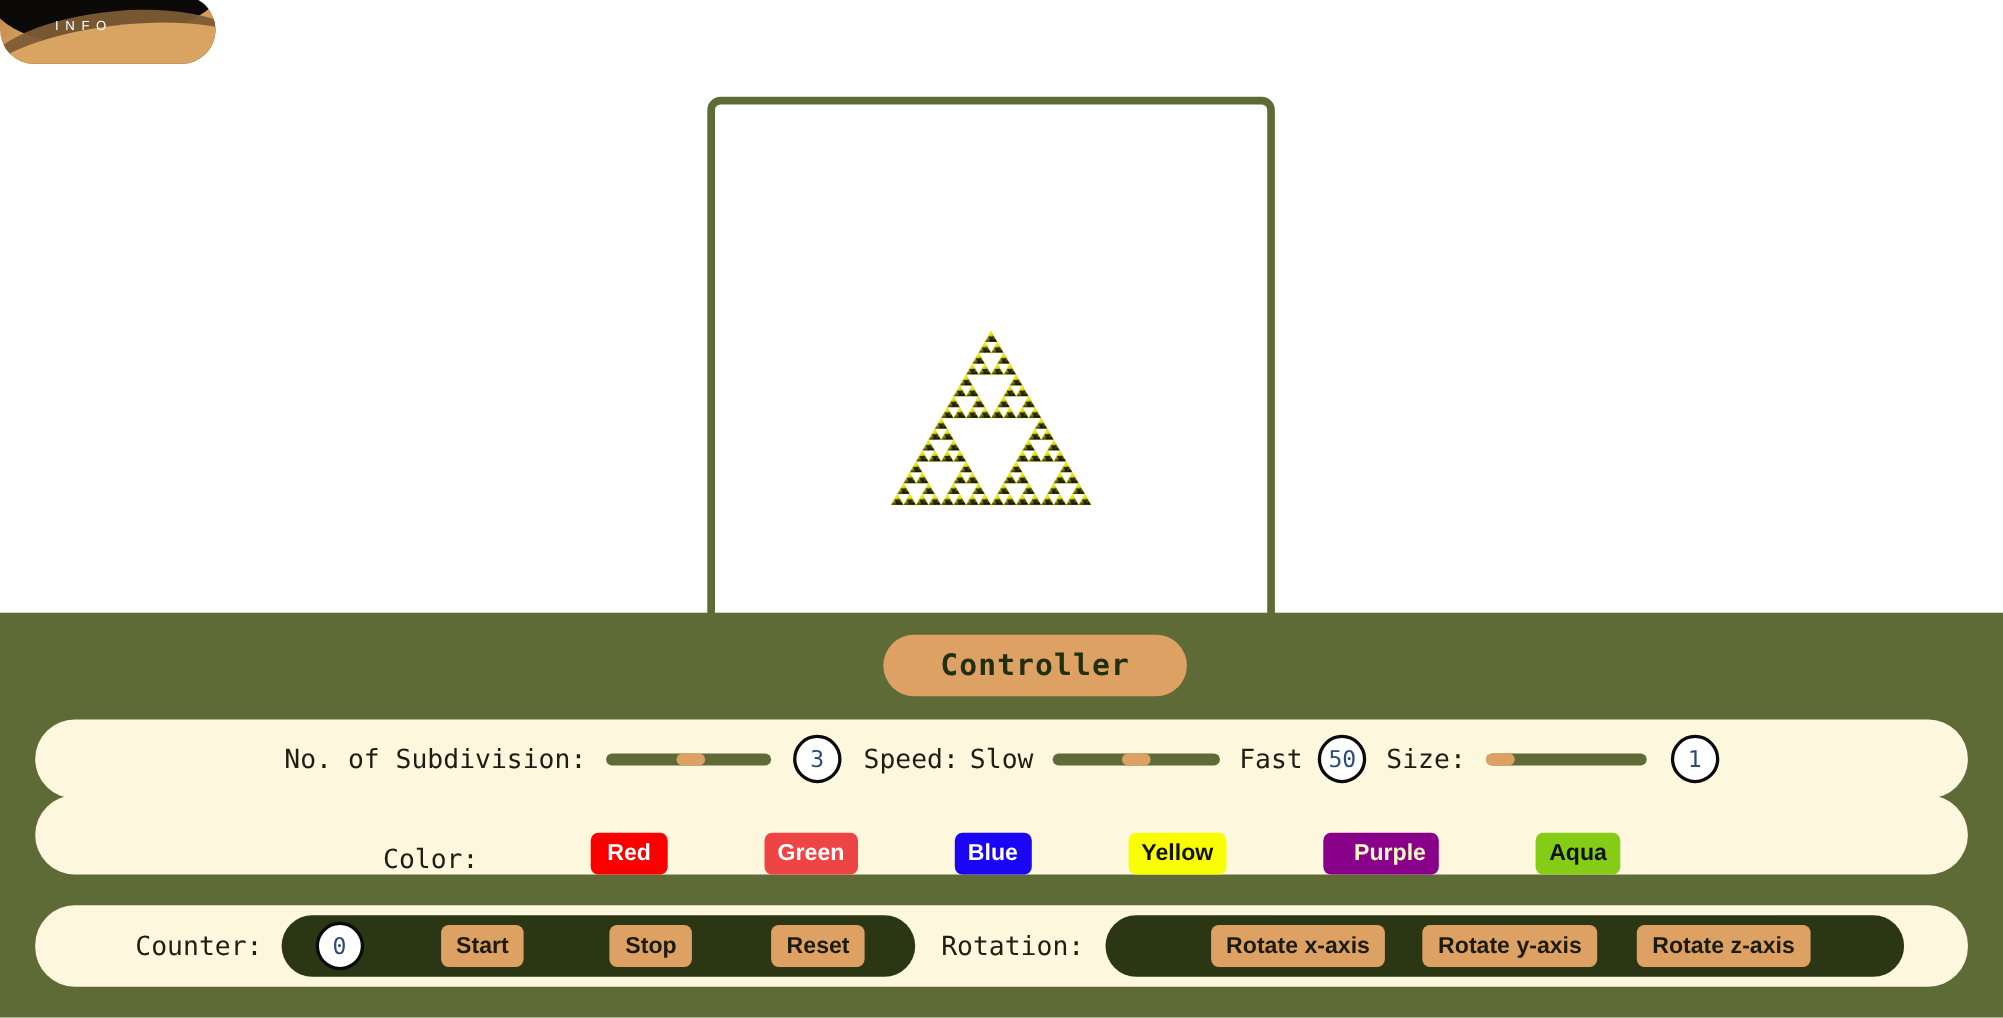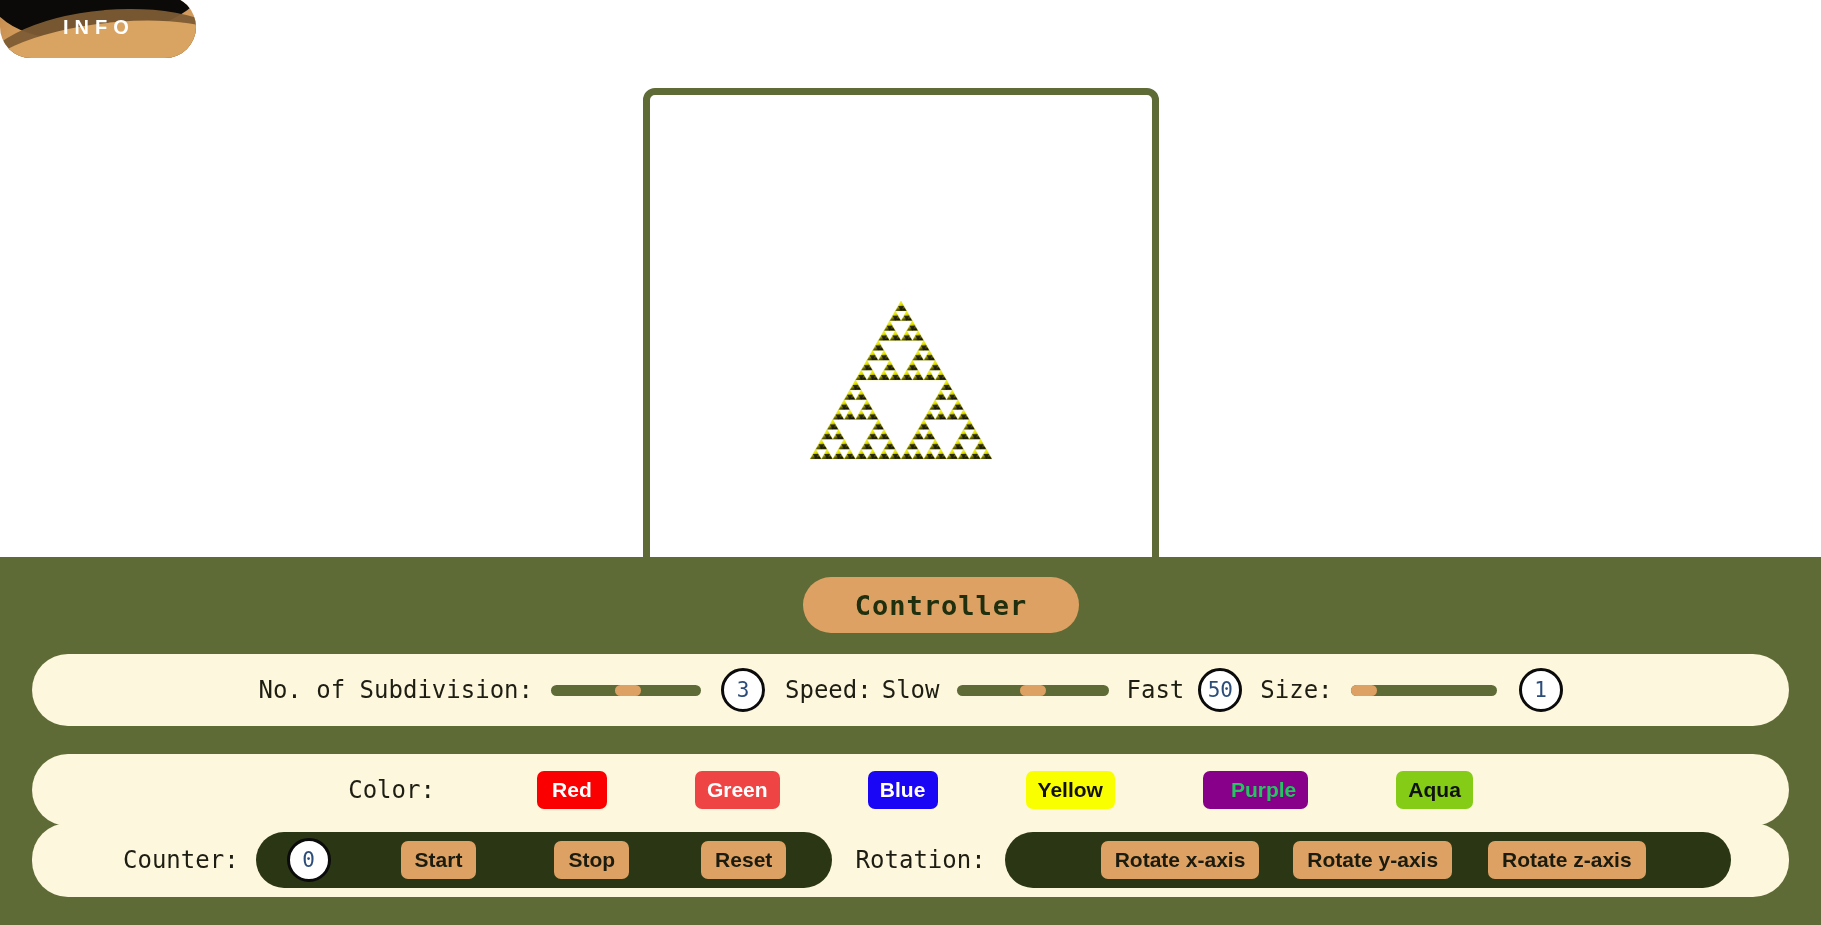--- a/index.html
+++ b/index.html
@@ -57,25 +57,24 @@
     background: #d9a362;
     border-radius: 52% 48% 0 0 / 66% 60% 0 0;
     transform: rotate(-6deg);
   }
   #info-badge .info-label {
     position: absolute;
     left: 50px;
     top: 20px;
     color: #ffffff;
     font-family: "Liberation Sans", sans-serif;
-    font-weight: bold;
-    font-size: 20px;
+    font-weight: normal;
+    font-size: 12px;
     letter-spacing: 6px;
     z-index: 5;
-    margin-left: 13px;
   }
 
   
   #stage {
     position: absolute;
     left: 643px;
     top: 88px;
     width: 516px;
     height: 495px;
     background: #ffffff;
@@ -125,21 +124,21 @@
   .ctrl-row {
     position: absolute;
     left: 32px;
     width: 1757px;
     background: #fdf7de;
     border-radius: 36px;
     display: flex;
     align-items: center;
   }
   #row-sliders { top: 97px;  height: 72px; justify-content: center; }
-  #row-colors  { top: 197px; height: 72px; justify-content: center; }
+  #row-colors  { top: 166px; height: 72px; justify-content: center; align-items: flex-end; }
   #row-counter { top: 266px; height: 74px; justify-content: flex-start; padding-left: 91px; box-sizing: border-box; }
 
   .ctrl-label {
     font-family: "DejaVu Sans Mono", monospace;
     font-size: 24px;
     color: #1d1d12;
     white-space: nowrap;
   }
 
   
@@ -433,21 +432,21 @@
     <div class="value-circle" style="margin-left:22px;">1</div>
   </div>
 
   <div class="ctrl-row" id="row-colors">
     <span class="ctrl-label" style="margin-right:102px;">Color:</span>
     <div id="color-buttons" style="display:flex;align-items:center;gap:88px;">
         <button class="color-btn" style="background: rgb(250, 0, 0); color: rgb(255, 255, 255);">Red</button>
         <button class="color-btn" style="background: #ef4444; color: rgb(255, 255, 255);">Green</button>
         <button class="color-btn" style="background: rgb(26, 5, 245); color: rgb(255, 255, 255);">Blue</button>
         <button class="color-btn" style="background: rgb(250, 255, 0); color: rgb(17, 17, 17);">Yellow</button>
-        <button class="color-btn" style="background: rgb(136, 0, 137); color: #22c55e; padding-left: 28px;">Purple</button>
+        <button class="color-btn" style="background: rgb(136, 0, 137); color: #fef9c3; padding-left: 28px;">Purple</button>
         <button class="color-btn" style="background: #84cc16; color: rgb(17, 17, 17);">Aqua</button>
       </div>
   </div>
 
   <div class="ctrl-row" id="row-counter">
     <span class="ctrl-label">Counter:</span>
 
     <div class="dark-group" style="margin-left:17px;width:576px;padding-left:31px;">
       <div class="value-circle">0</div>
       <button class="tan-btn" style="margin-left:70px;text-align:center;">Start</button>

